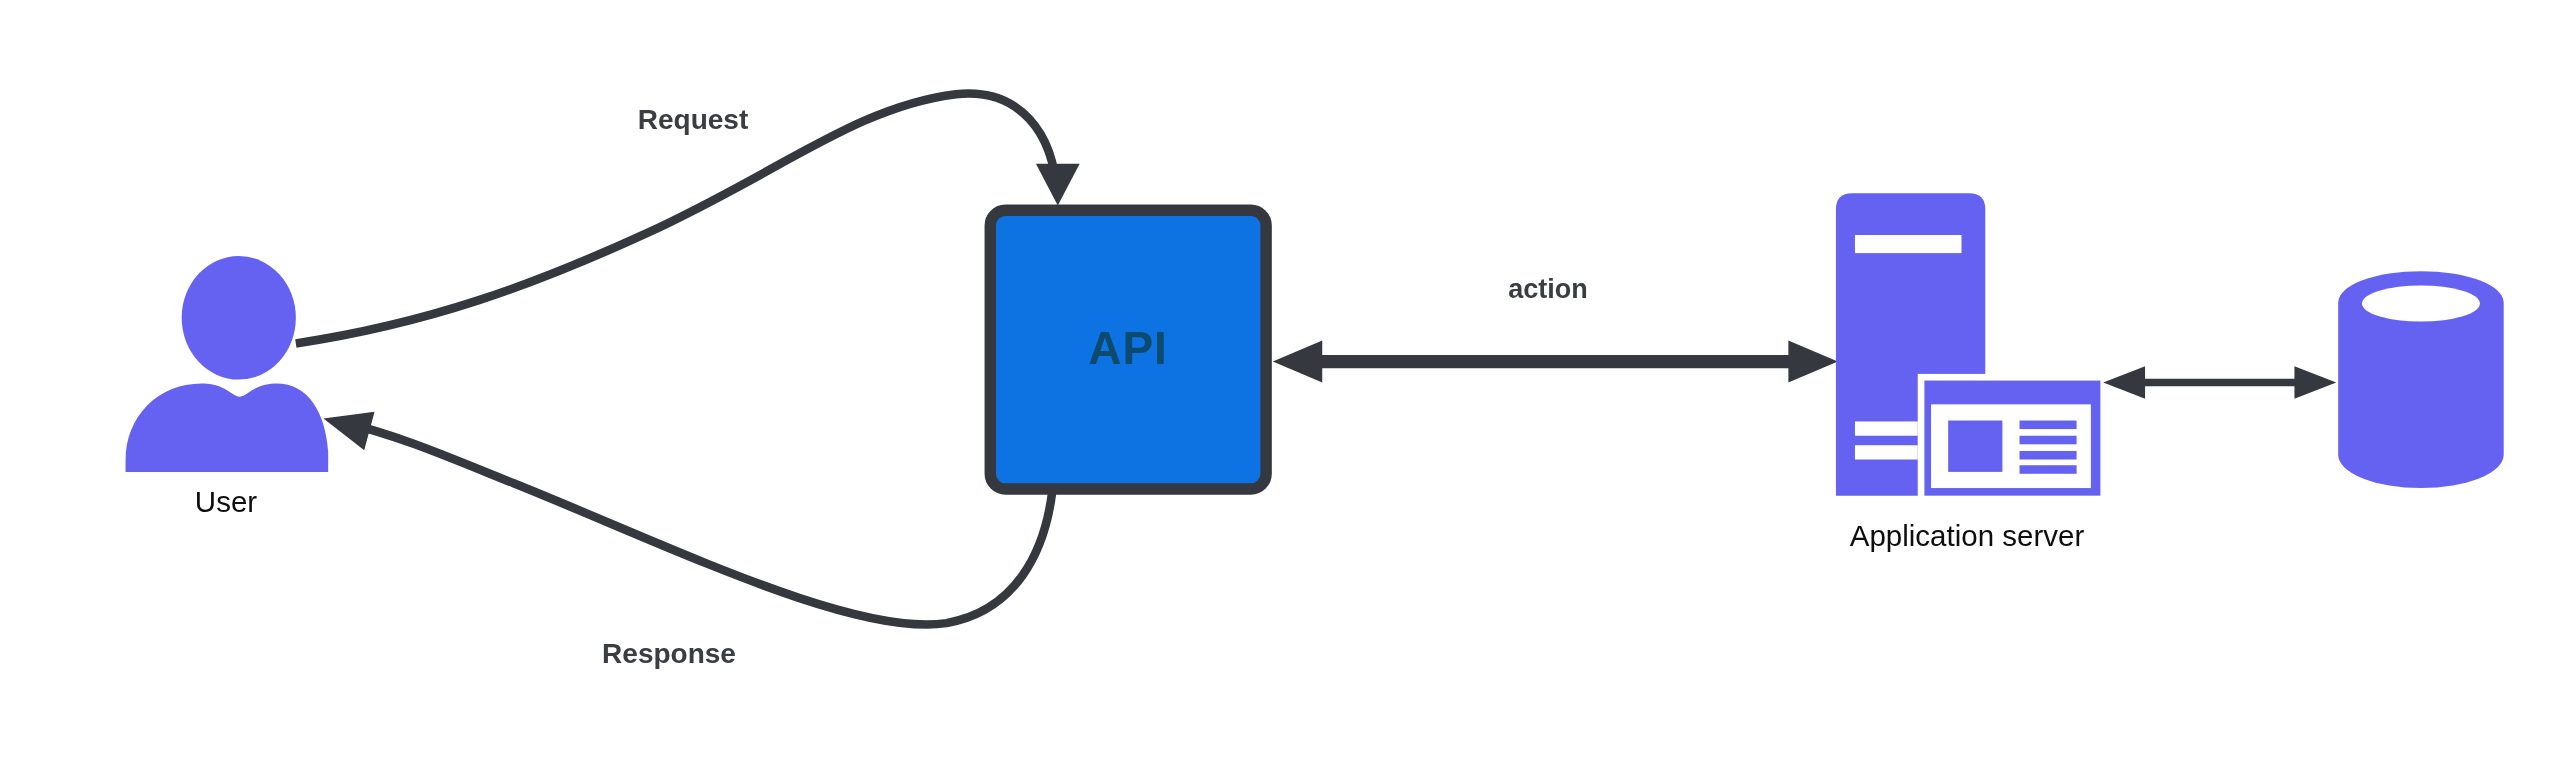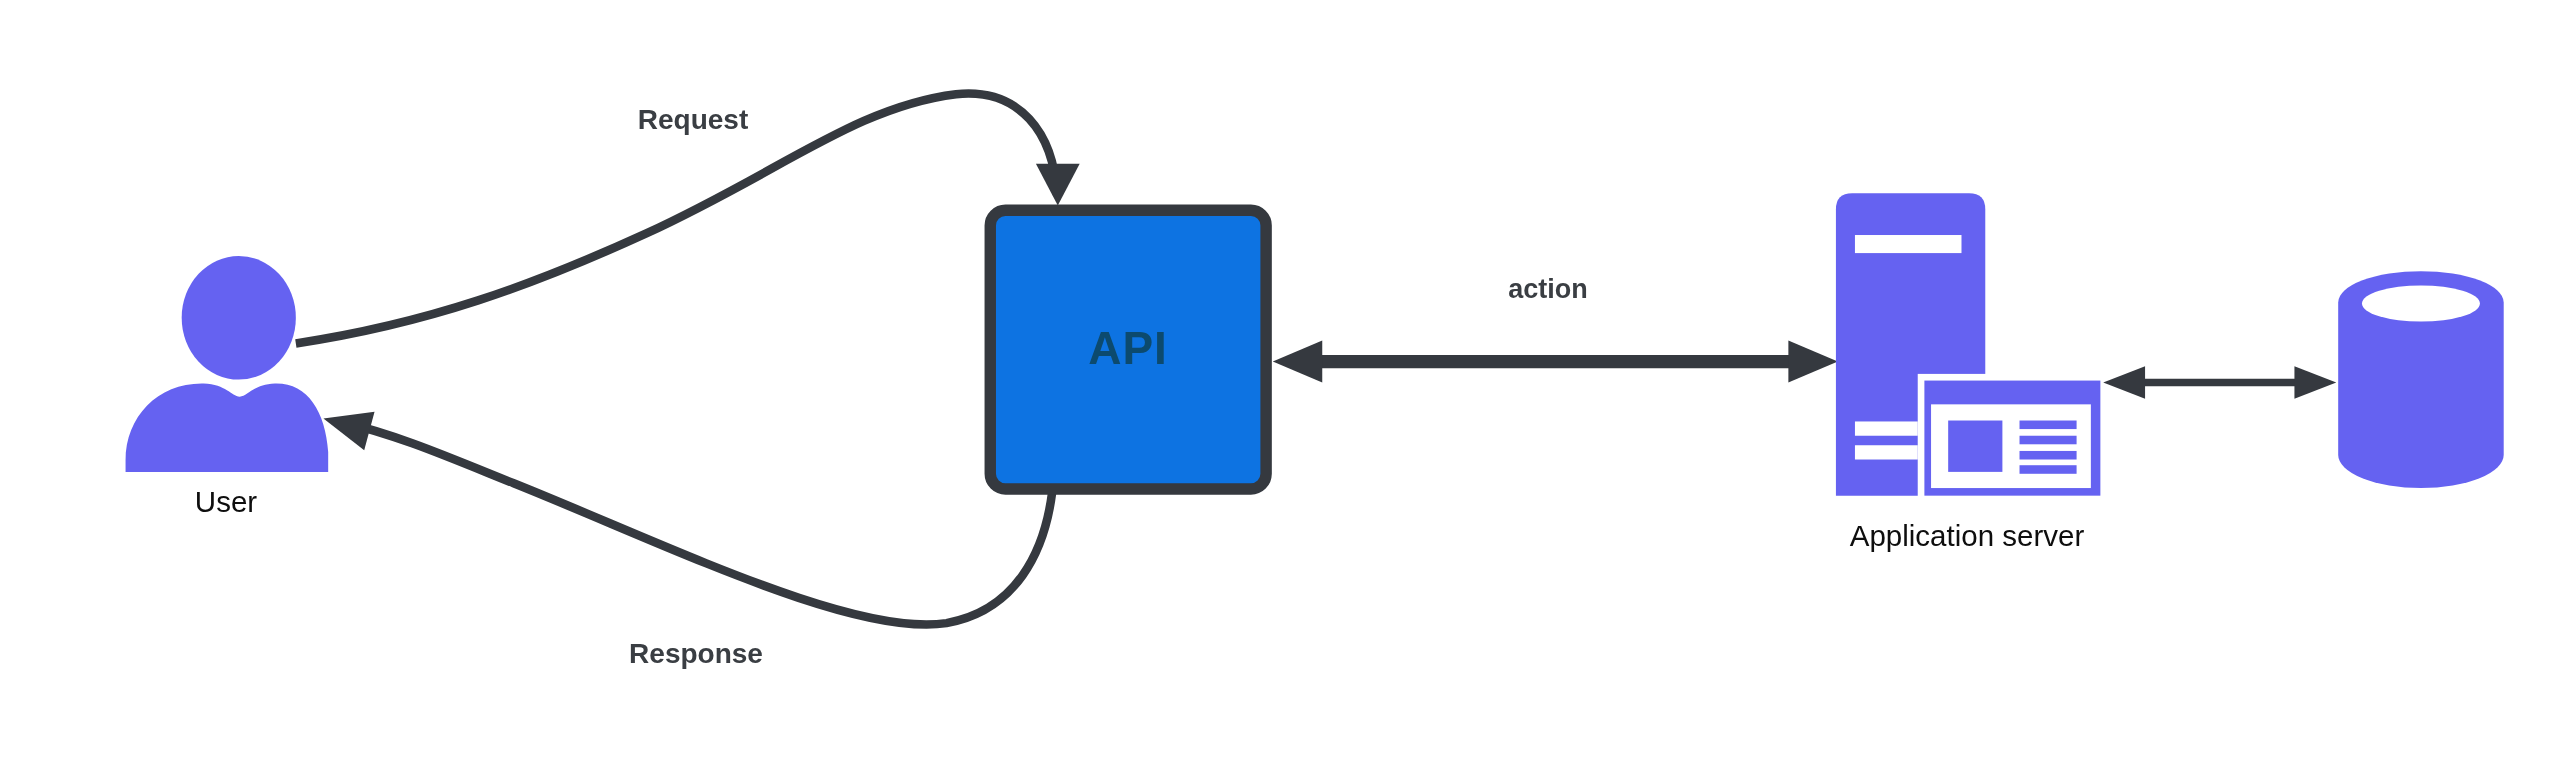--- a/index.html
+++ b/index.html
@@ -96,21 +96,21 @@
     </g>
 
     <g>
       <path class="ic-purple" d="M 2458 318 A 87 33 0 0 1 2632 318 L 2632 478 A 87 35 0 0 1 2458 478 Z"></path>
       <ellipse class="white-fill" cx="2545" cy="319" rx="62" ry="19"></ellipse>
     </g>
   </svg>
 
   <div class="lbl edge-lbl" style="left:693px; top:120px;">Request</div>
 
-  <div class="lbl edge-lbl" style="left:696px; top:654px;">Response</div>
+  <div class="lbl edge-lbl" style="left:669px; top:654px;">Response</div>
 
   <div class="lbl edge-lbl" style="left:1548px; top:259px; font-size:27px;margin-top:30px;">action</div>
 
   <div class="lbl api-lbl" style="left:1128px; top:348px;">API</div>
 
   <div class="lbl node-lbl" style="left:226px; top:502px;">User</div>
 
   <div class="lbl node-lbl" style="left:1967px; top:536px;">Application server</div>
 </div>
 

